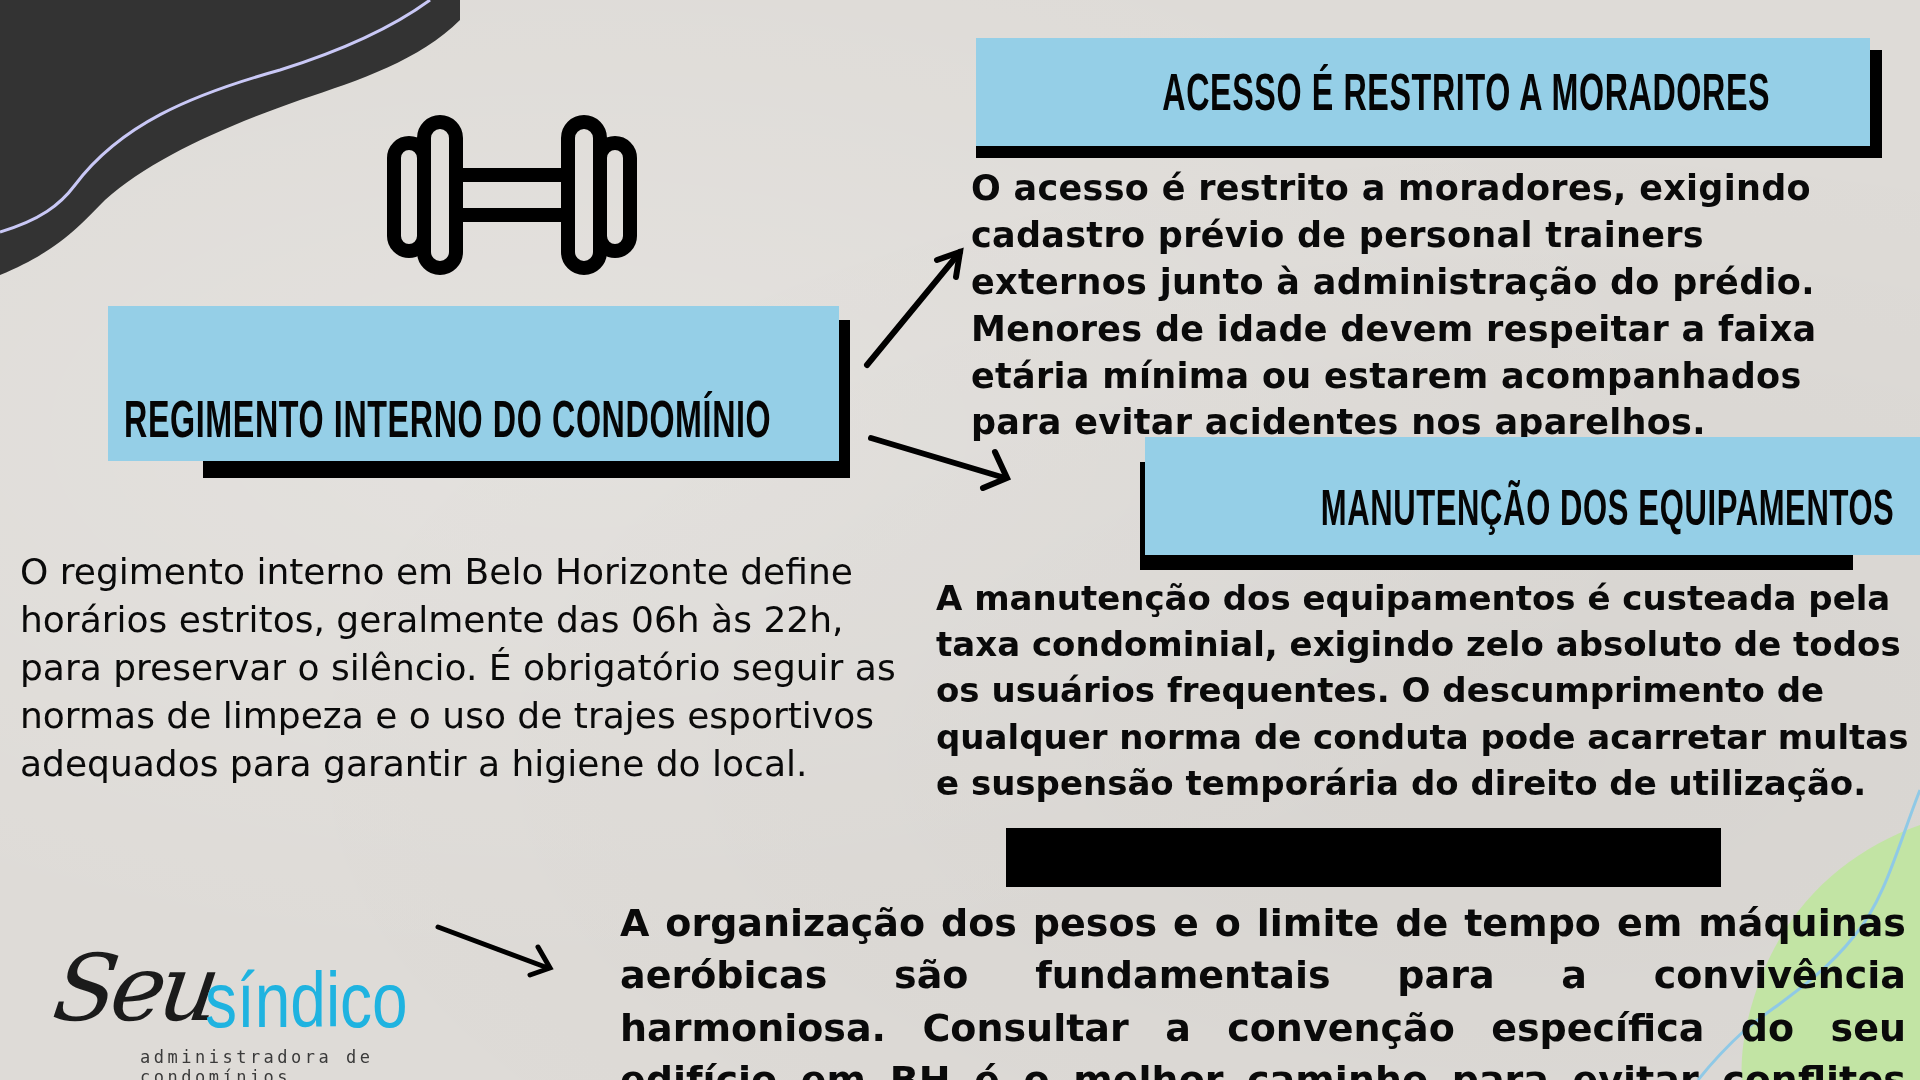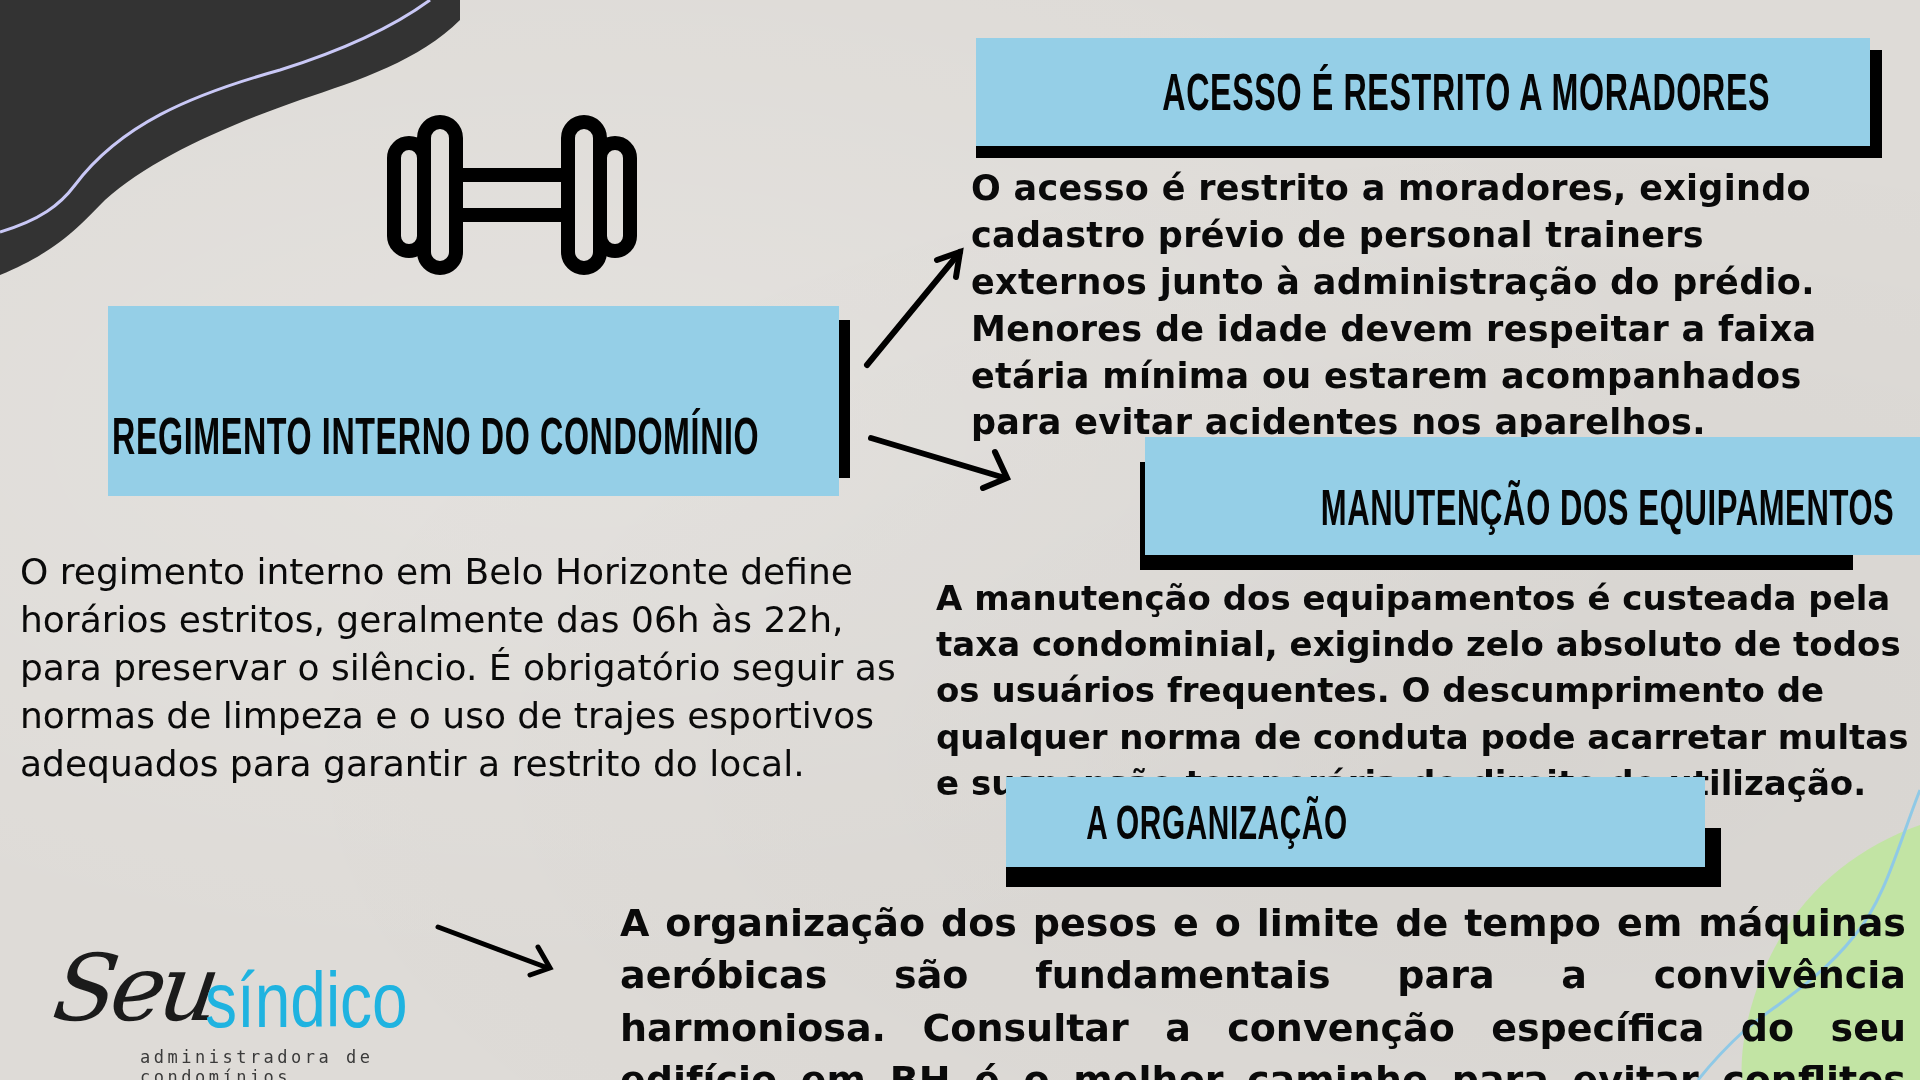--- a/index.html
+++ b/index.html
@@ -99,26 +99,26 @@
 </svg>
 <svg class="abs" style="left:430px;top:920px" width="130" height="70">
   <g stroke="#000" stroke-width="5" fill="none" stroke-linecap="round">
     <path d="M8,7 L118,48"></path>
     <path d="M108,27 L120,48 L100,55"></path>
   </g>
 </svg>
 
 <div class="box" style="left:108px;top:306px;width:742px;height:172px">
   <div class="shadow" style="left:95px;top:14px;width:647px;height:158px"></div>
-  <div class="panel" style="left:0;top:0;width:731px;height:190px;padding-top:70px;justify-content:flex-start;padding-left:4px">
+  <div class="panel" style="left:0;top:0;width:731px;height:155px;padding-top:70px;justify-content:flex-start;padding-left:16px">
     <span class="title" style="font-size:52px;transform-origin:left center">Regimento interno do condomínio</span>
   </div>
 </div>
 
-<div class="body-text" style="left:20px;top:548px;width:905px;font-size:36px;line-height:1.33">O regimento interno em Belo Horizonte define horários estritos, geralmente das 06h às 22h, para preservar o silêncio. É obrigatório seguir as normas de limpeza e o uso de trajes esportivos adequados para garantir a restrito do local.</div>
+<div class="body-text" style="left:20px;top:548px;width:905px;font-size:36px;line-height:1.33">O regimento interno em Belo Horizonte define horários estritos, geralmente das 06h às 22h, para preservar o silêncio. É obrigatório seguir as normas de limpeza e o uso de trajes esportivos adequados para garantir a higiene do local.</div>
 
 <div class="box" style="left:976px;top:38px;width:906px;height:120px">
   <div class="shadow" style="left:0;top:12px;width:906px;height:108px"></div>
   <div class="panel" style="left:0;top:0;width:894px;height:108px">
     <span class="title" style="font-size:52px">Acesso é restrito a moradores</span>
   </div>
 </div>
 
 <div class="body-text bold" style="left:971px;top:165px;width:920px;font-size:35px;line-height:1.34;letter-spacing:0.3px">O acesso é restrito a moradores, exigindo cadastro prévio de personal trainers externos junto à administração do prédio. Menores de idade devem respeitar a faixa etária mínima ou estarem acompanhados para evitar acidentes nos aparelhos.</div>
 
@@ -126,23 +126,20 @@
   <div class="shadow" style="left:0;top:25px;width:713px;height:108px"></div>
   <div class="panel" style="left:5px;top:0;width:820px;height:118px;padding-top:24px">
     <span class="title" style="font-size:50px">Manutenção dos equipamentos</span>
   </div>
 </div>
 
 <div class="body-text bold" style="left:936px;top:575px;width:984px;font-size:34px;line-height:1.36">A manutenção dos equipamentos é custeada pela taxa condominial, exigindo zelo absoluto de todos os usuários frequentes. O descumprimento de qualquer norma de conduta pode acarretar multas e suspensão temporária do direito de utilização.</div>
 
 <div class="box" style="left:1006px;top:777px;width:715px;height:110px">
   <div class="shadow" style="left:0;top:51px;width:715px;height:59px"></div>
-  <div class="panel" style="left:0;top:0;width:699px;height:90px">
-    <span class="title" style="font-size:48px">A organização</span>
-  </div>
 </div>
 
 <div class="body-text bold justify" style="left:620px;top:897px;width:1286px;font-size:38px;line-height:1.38">A organização dos pesos e o limite de tempo em máquinas aeróbicas são fundamentais para a convivência harmoniosa. Consultar a convenção específica do seu edifício em BH é o melhor caminho para evitar conflitos com a gestão.</div>
 
 <div class="logo">
   <span class="logo-seu">Seu</span>
   <span class="logo-sindico">síndico</span>
   <span class="logo-sub">administradora de condomínios</span>
 </div>
 

